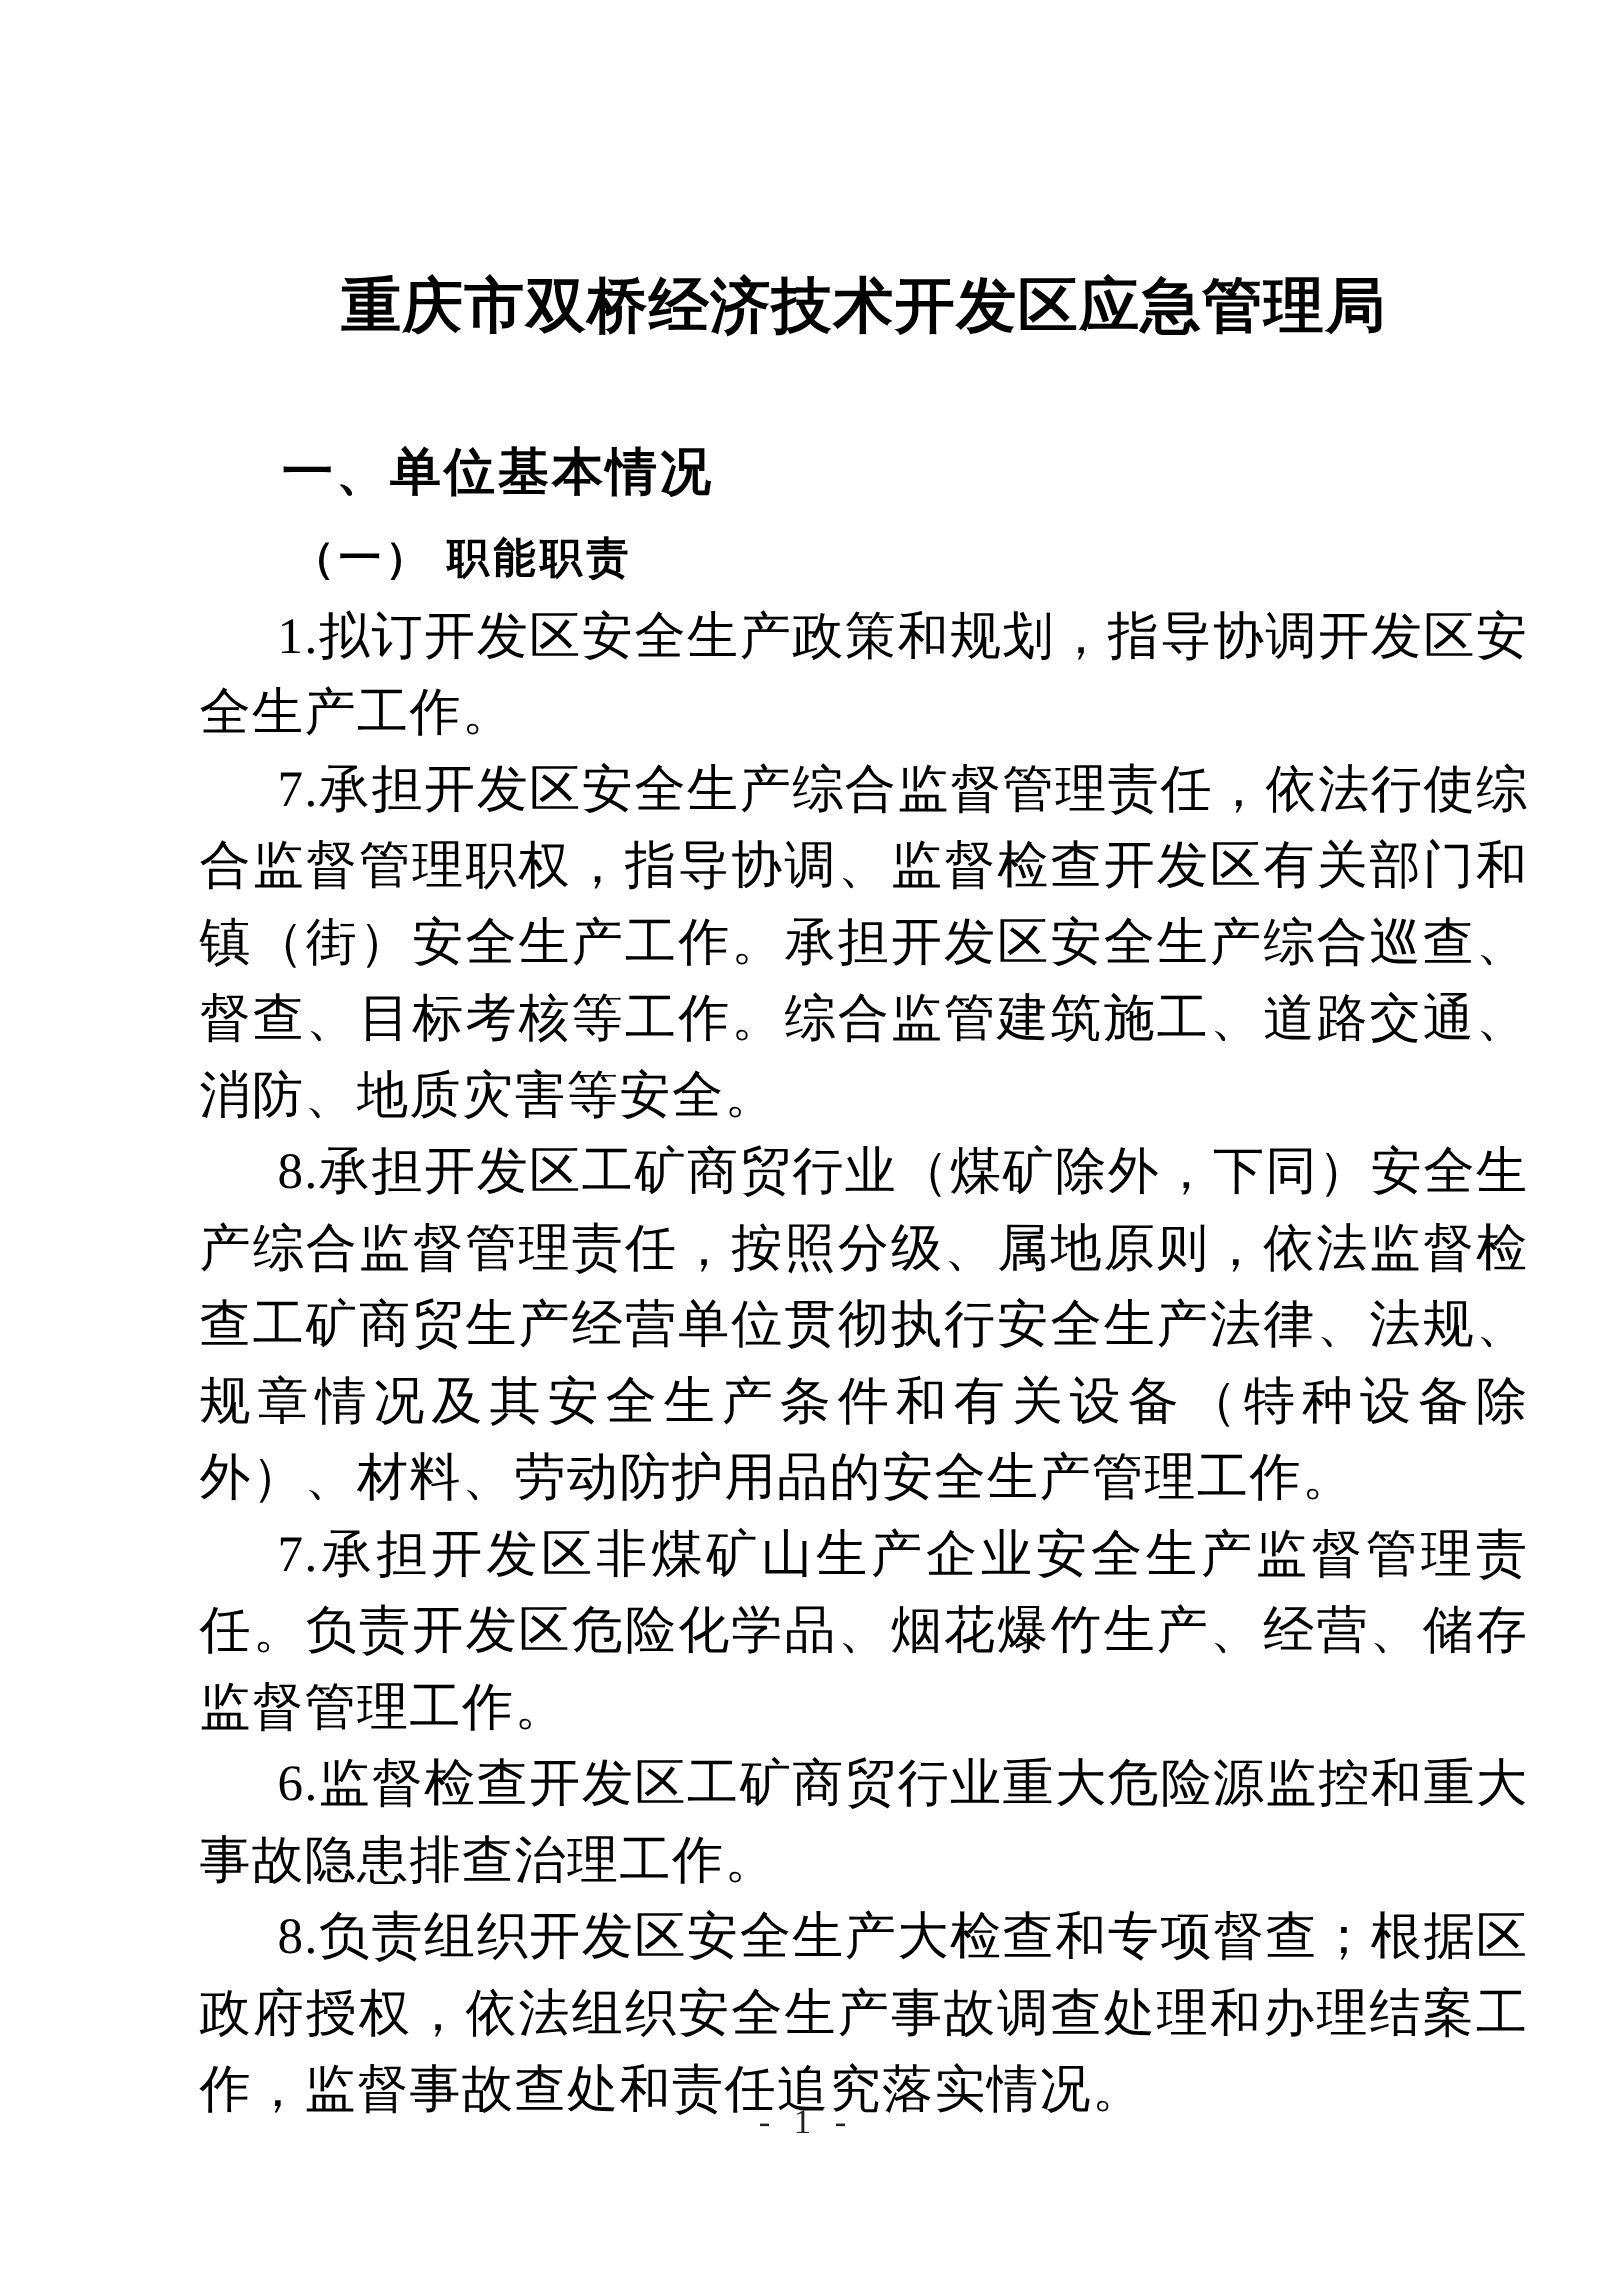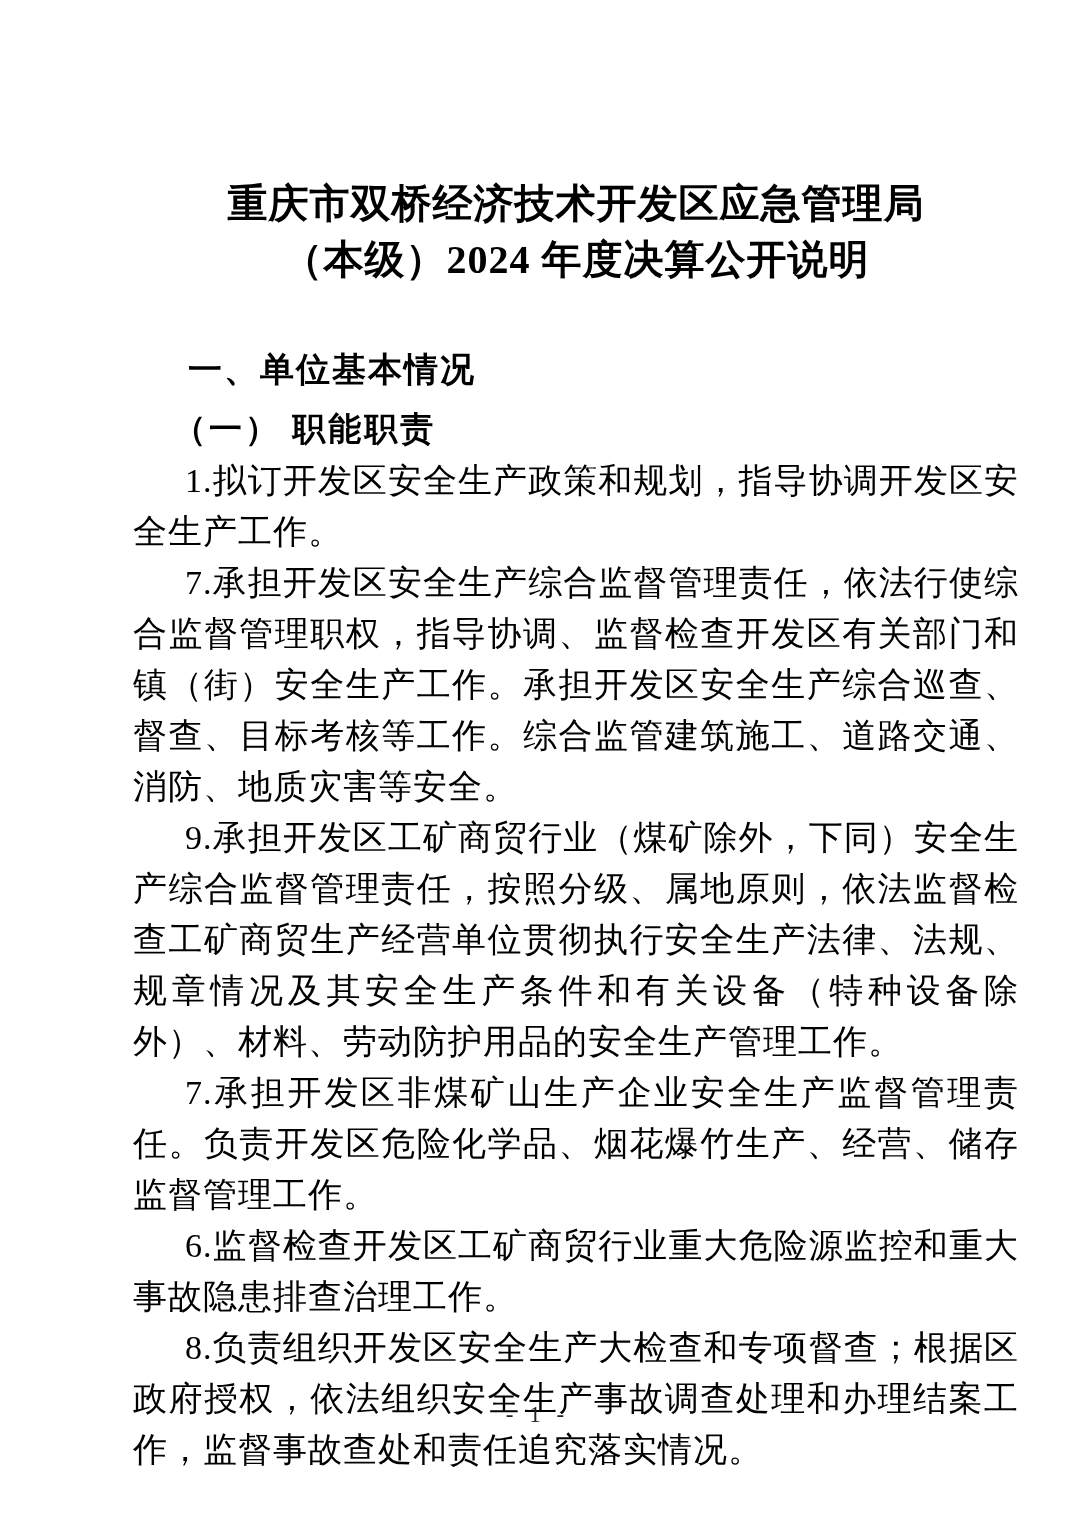--- a/index.html
+++ b/index.html
@@ -22,30 +22,30 @@
   .doc-title {
     margin: 176px 0 0 0;
     text-align: center;
     font-weight: 700;
     font-size: 40px;
     line-height: 56px;
     letter-spacing: 1px;
   }
   .section-heading {
     margin: 64px 0 0 55px;
-    font-family: Liberation Mono, monospace;
+    font-family: Liberation Serif, serif;
     font-weight: 700;
     font-size: 34px;
     line-height: 40px;
     letter-spacing: 2px;
   }
   .subsection-heading {
-    margin: 17px 0 0 40px;
+    margin: 17px 0 0 62px;
     font-weight: 700;
-    font-size: 33px;
+    font-size: 28px;
     line-height: 40px;
     letter-spacing: 3px;
   }
   .body-text {
     margin: 6px 0 0 0;
   }
   .body-text p {
     margin: 0;
     font-size: 34px;
     line-height: 51px;
@@ -67,31 +67,30 @@
   }
 </style>
 </head>
 <body>
 
 <div class="page">
   <div class="content">
 
     <div class="doc-title">
       <div>重庆市双桥经济技术开发区应急管理局</div>
-      <div>（本级）2024 年度决算公开说明</div>
     </div>
 
     <div class="section-heading">一、单位基本情况</div>
 
     <div class="subsection-heading">（一） 职能职责</div>
 
     <div class="body-text">
       <p>1.拟订开发区安全生产政策和规划，指导协调开发区安全生产工作。</p>
       <p>7.承担开发区安全生产综合监督管理责任，依法行使综合监督管理职权，指导协调、监督检查开发区有关部门和镇（街）安全生产工作。承担开发区安全生产综合巡查、督查、目标考核等工作。综合监管建筑施工、道路交通、消防、地质灾害等安全。</p>
-      <p>9.承担开发区工矿商贸行业（煤矿除外，下同）安全生产综合监督管理责任，按照分级、属地原则，依法监督检查工矿商贸生产经营单位贯彻执行安全生产法律、法规、规章情况及其安全生产条件和有关设备（特种设备除外）、材料、劳动防护用品的安全生产管理工作。</p>
+      <p>8.承担开发区工矿商贸行业（煤矿除外，下同）安全生产综合监督管理责任，按照分级、属地原则，依法监督检查工矿商贸生产经营单位贯彻执行安全生产法律、法规、规章情况及其安全生产条件和有关设备（特种设备除外）、材料、劳动防护用品的安全生产管理工作。</p>
       <p>7.承担开发区非煤矿山生产企业安全生产监督管理责任。负责开发区危险化学品、烟花爆竹生产、经营、储存监督管理工作。</p>
       <p>6.监督检查开发区工矿商贸行业重大危险源监控和重大事故隐患排查治理工作。</p>
       <p>8.负责组织开发区安全生产大检查和专项督查；根据区政府授权，依法组织安全生产事故调查处理和办理结案工作，监督事故查处和责任追究落实情况。</p>
     </div>
 
   </div>
 
   <div class="page-number">- 1 -</div>
 </div>
 

